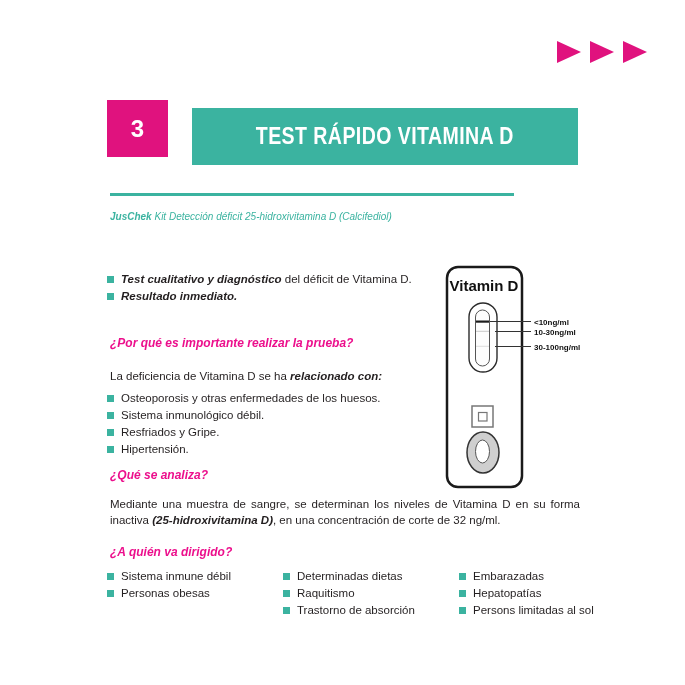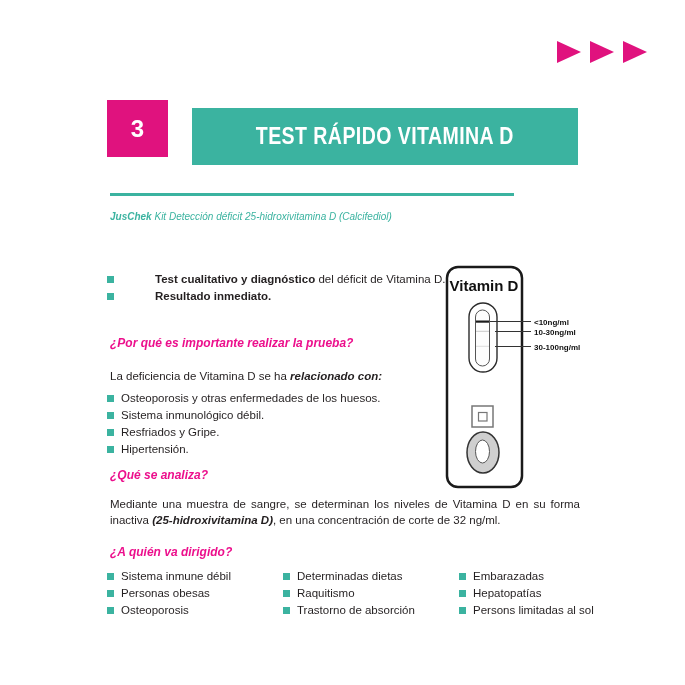--- a/index.html
+++ b/index.html
@@ -37,21 +37,21 @@
   .para{width:470px;font-size:11.5px;line-height:15.5px;text-align:justify;margin:0;}
   .para b i, .bolditalic{font-weight:bold;font-style:italic;}
 
   
   .h-pink{color:var(--pink);font-style:italic;font-weight:bold;font-size:12px;margin:0;white-space:nowrap;}
 
   
   ul.blist{list-style:none;margin:0;padding:0;font-size:11.5px;}
   ul.blist li{line-height:17px;white-space:nowrap;}
   .sq{display:inline-block;width:7px;height:7px;background:var(--teal);margin-right:7px;}
-  ul.blist .bi{font-weight:bold;margin-left:34px;}
+  ul.blist .bi{font-weight:bold;font-style:italic;}
 
   
   .audience{left:107px;top:568px;display:flex;}
   .audience .col{width:176px;}
   .audience .col:last-child{width:auto;}
 
   
   .device{left:440px;top:260px;}
   svg text{font-family:"Liberation Sans", sans-serif;}
 </style>
@@ -97,21 +97,20 @@
   <h2 class="abs h-pink" style="left:110px;top:468px;">¿Qué se analiza?</h2>
   <p class="abs para" style="left:110px;top:497px;">
     <span>Mediante una muestra de sangre, se determinan los niveles de Vitamina D en su forma inactiva </span><span class="bolditalic">(25-hidroxivitamina D)</span><span>, en una concentración de corte de 32 ng/ml.</span>
   </p>
 
   <h2 class="abs h-pink" style="left:110px;top:545px;">¿A quién va dirigido?</h2>
   <div class="abs audience">
     <ul class="blist col">
       <li><span class="sq"></span><span>Sistema inmune débil</span></li>
       <li><span class="sq"></span><span>Personas obesas</span></li>
-      <li><span class="sq"></span><span>Osteoporosis</span></li>
     </ul>
     <ul class="blist col">
       <li><span class="sq"></span><span>Determinadas dietas</span></li>
       <li><span class="sq"></span><span>Raquitismo</span></li>
       <li><span class="sq"></span><span>Trastorno de absorción</span></li>
     </ul>
     <ul class="blist col">
       <li><span class="sq"></span><span>Embarazadas</span></li>
       <li><span class="sq"></span><span>Hepatopatías</span></li>
       <li><span class="sq"></span><span>Persons limitadas al sol</span></li>

